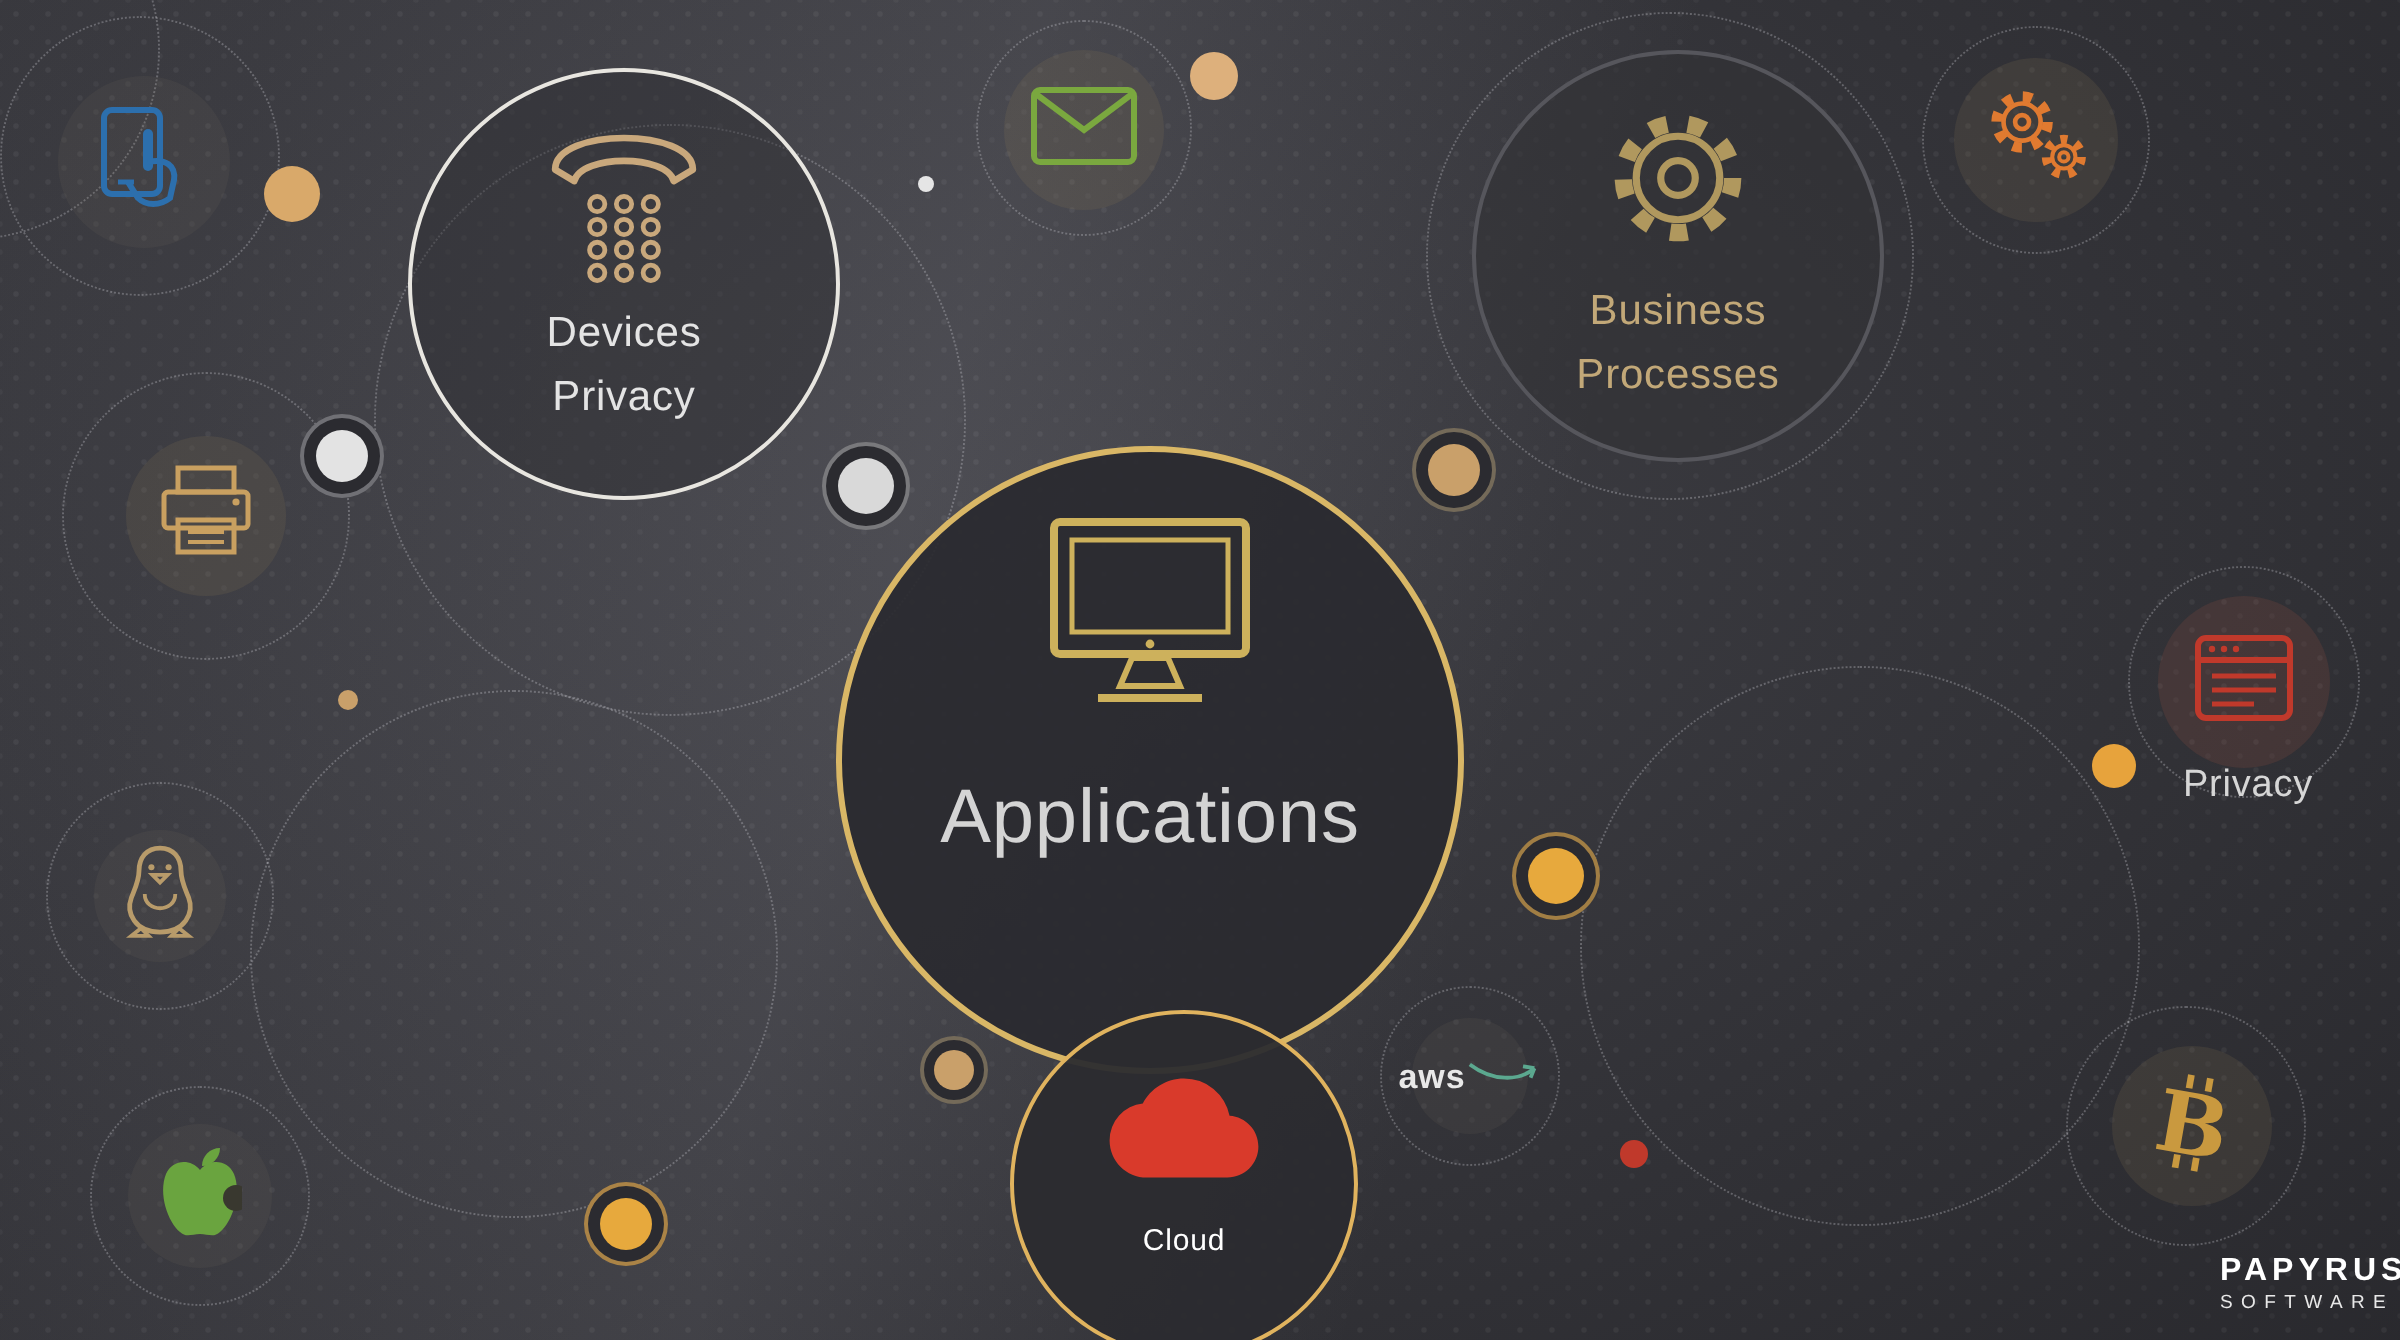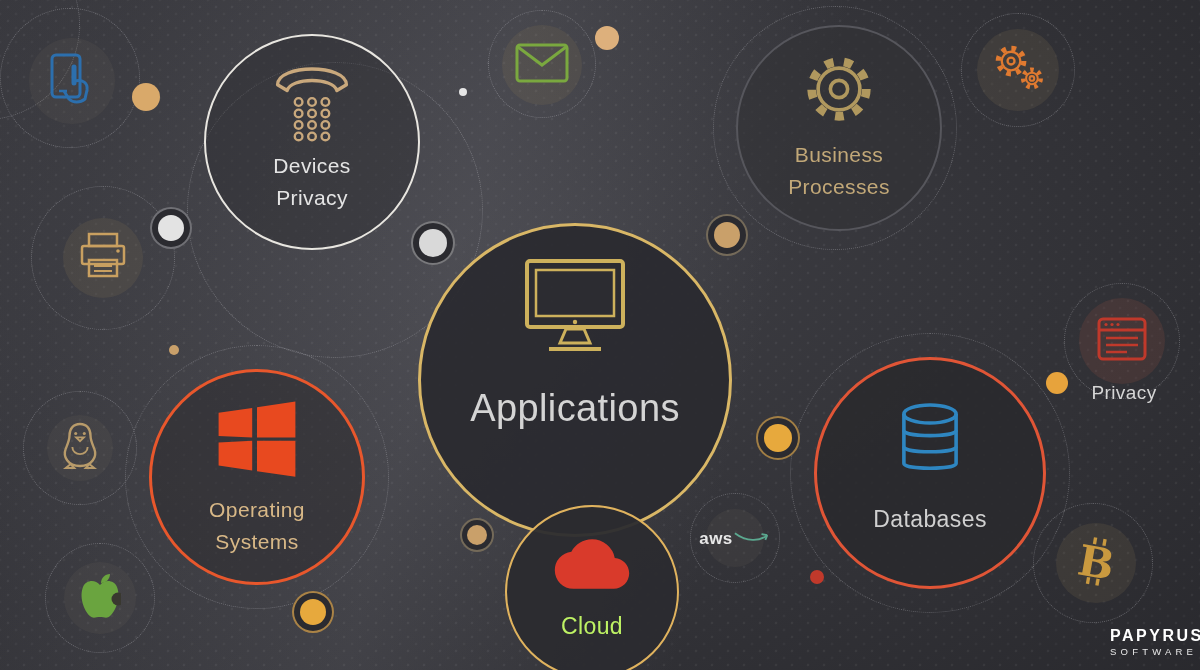--- a/index.html
+++ b/index.html
@@ -39,21 +39,21 @@
   .node.os { left:149px; top:369px; width:216px; height:216px;
     border:3px solid #e8572c; background:rgba(45,44,48,0.55); padding-top:28px; gap:10px; }
   .node.os .label { font-size:21px; color:#d8b887; }
 
   .node.databases { left:814px; top:357px; width:232px; height:232px;
     border:3px solid #e05536; background:rgba(41,41,45,0.85); padding-top:40px; gap:16px; }
   .node.databases .label { font-size:23px; color:#d0d0d0; }
 
   .node.cloud { left:505px; top:505px; width:174px; height:174px;
     border:2px solid #e0b35e; background:rgba(43,43,47,0.95); padding-top:26px; gap:10px; }
-  .node.cloud .label { font-size:23px; color:#bef264; }
+  .node.cloud .label { font-size:15px; color:#ffffff; }
 
   .badge { position:absolute; border-radius:50%; display:flex; align-items:center; justify-content:center;
     background:rgba(145,125,85,0.16); }
   .badge.red { background:rgba(190,90,70,0.14); }
   .badge.plain { background:rgba(120,115,100,0.12); }
 
   .side-label { position:absolute; font-weight:300; color:#d6d6d6; text-align:center; letter-spacing:0.4px; }
 
   .aws-wrap { flex-direction:row; gap:0; }
   .aws-text { font-size:17px; font-weight:bold; color:#e8e8e8; letter-spacing:0.5px; line-height:1; }
@@ -263,46 +263,21 @@
         <rect x="8" y="5" width="96" height="66" rx="3" fill="none" stroke="#cdb15c" stroke-width="4"></rect>
         <rect x="17" y="14" width="78" height="46" fill="none" stroke="#cdb15c" stroke-width="2.5"></rect>
         <circle cx="56" cy="66" r="2.2" fill="#cdb15c"></circle>
         <path d="M47 73 h18 l6 14 h-30 z" fill="none" stroke="#cdb15c" stroke-width="3"></path>
         <line x1="30" y1="93" x2="82" y2="93" stroke="#cdb15c" stroke-width="4"></line>
       </svg>
     </span>
     <div class="label">Applications</div>
   </div>
 
-  <div class="node os">
-    <span>
-      <svg width="82" height="80" viewBox="0 0 100 100">
-        <polygon points="2,16 44,10 44,47 2,45" fill="#e8491f"></polygon>
-        <polygon points="50,9 98,2 98,47 50,47" fill="#e8491f"></polygon>
-        <polygon points="2,53 44,51 44,88 2,82" fill="#e8491f"></polygon>
-        <polygon points="50,51 98,51 98,96 50,89" fill="#e8491f"></polygon>
-      </svg>
-    </span>
-    <div class="label">
-      <div>Operating</div>
-      <div>Systems</div>
-    </div>
-  </div>
-
-  <div class="node databases">
-    <span>
-      <svg width="72" height="82" viewBox="0 0 80 90">
-        <ellipse cx="40" cy="15" rx="29" ry="10" fill="none" stroke="#2e86c1" stroke-width="4"></ellipse>
-        <path d="M11 15 V70 C11 77 69 77 69 70 V15" fill="none" stroke="#2e86c1" stroke-width="4"></path>
-        <path d="M11 33 C11 41 69 41 69 33" fill="none" stroke="#2e86c1" stroke-width="4"></path>
-        <path d="M11 51 C11 59 69 59 69 51" fill="none" stroke="#2e86c1" stroke-width="4"></path>
-      </svg>
-    </span>
-    <div class="label">Databases</div>
-  </div>
+
 
   <div class="node cloud">
     <span>
       <svg width="78" height="62" viewBox="0 0 24 20">
         <path d="M19.35 12.04A7.49 7.49 0 0 0 12 6C9.11 6 6.6 7.64 5.35 10.04A5.994 5.994 0 0 0 0 16c0 3.31 2.69 6 6 6h13c2.76 0 5-2.24 5-5 0-2.64-2.05-4.78-4.65-4.96z" transform="translate(0,-4)" fill="#d93a2b"></path>
       </svg>
     </span>
     <div class="label">Cloud</div>
   </div>
 

